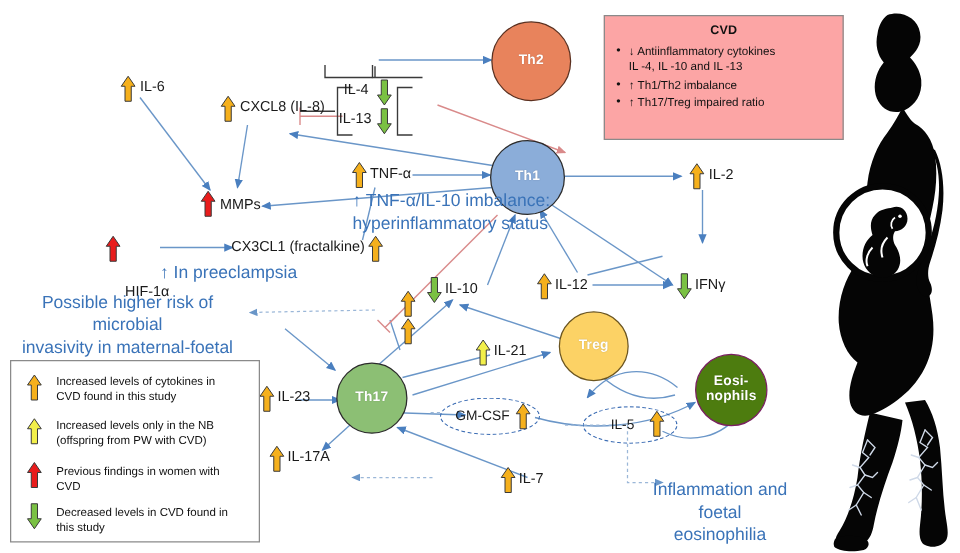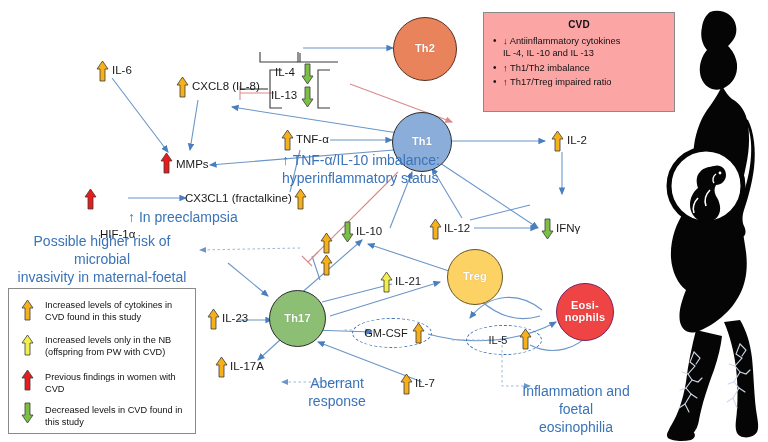--- a/index.html
+++ b/index.html
@@ -14,21 +14,21 @@
   
   .cell{position:absolute;border-radius:50%;
         display:flex;align-items:center;justify-content:center;
         color:#fff;font-size:11px;font-weight:600;text-align:center;
         line-height:1.05;letter-spacing:.2px;
         text-shadow:0 0 1px rgba(0,0,0,.25);}
   .cell.th2 {background:#e8835c;border:1.4px solid #5a3020;}
   .cell.th1 {background:#8badd9;border:1.4px solid #2b2b2b;}
   .cell.th17{background:#8cbf74;border:1.4px solid #2b2b2b;}
   .cell.treg{background:#fcd265;border:1.4px solid #6b5520;}
-  .cell.eos {background:#ef4444;border:1.4px solid #7a1f62;}
+  .cell.eos {background:#4d7c0f;border:1.4px solid #7a1f62;}
 
   
   .ell{position:absolute;border:1.3px dashed #3f6fb5;border-radius:50%;
        display:flex;align-items:center;justify-content:center;
        flex-direction:column;color:#1a1a1a;font-size:11px;
        background:transparent;}
   .ell span{display:block;white-space:nowrap;}
 
   
   .lab{position:absolute;font-size:11.5px;color:#1a1a1a;white-space:nowrap;}
@@ -44,21 +44,21 @@
   #cvdbox{left:483px;top:12px;width:190px;height:98px;}
   #cvdbox .ttl{position:absolute;left:0;top:6px;width:190px;text-align:center;
                font-size:10px;font-weight:700;color:#111;letter-spacing:.2px;}
   #cvdbox ul{margin:0;padding:0;list-style:none;position:absolute;
              left:8px;top:22px;width:178px;}
   #cvdbox li{position:relative;font-size:9.3px;color:#111;line-height:1.32;
              padding-left:11px;margin-bottom:2px;}
   #cvdbox li:before{content:"\2022";position:absolute;left:1px;top:-1px;font-size:10px;}
   #cvdbox li .cont{padding-left:0;display:block;}
 
-  #legendbox{left:8px;top:288px;width:186px;height:144px;background:#fff;}
+  #legendbox{left:8px;top:288px;width:186px;height:144px;background:#fff;padding-left:12px;}
   .lgtxt{position:absolute;left:36px;width:146px;font-size:9.2px;color:#111;
          line-height:1.3;}
 
   
   #silo{position:absolute;right:0;top:0;width:110px;height:442px;}
 </style>
 </head>
 <body>
 
 <div id="stage">
@@ -318,24 +318,20 @@
   <div class="bluetxt" style="left:128px;top:209px;">
     <span>↑ In preeclampsia</span>
   </div>
 
   <div class="bluetxt ctr" style="left:12px;top:233px;width:180px;">
     <span>Possible higher risk of microbial</span><br>
     <span>invasivity in maternal-foetal</span><br>
     <span>structures?</span>
   </div>
 
-  <div class="bluetxt ctr" style="left:306px;top:375px;width:62px;">
-    <span>Aberrant</span><br>
-    <span>response</span>
-  </div>
 
   <div class="bluetxt ctr" style="left:506px;top:383px;width:140px;">
     <span>Inflammation and foetal</span><br>
     <span>eosinophilia</span>
   </div>
 
   <div class="box" id="cvdbox">
     <div class="ttl">CVD</div>
     <ul>
       <li>

